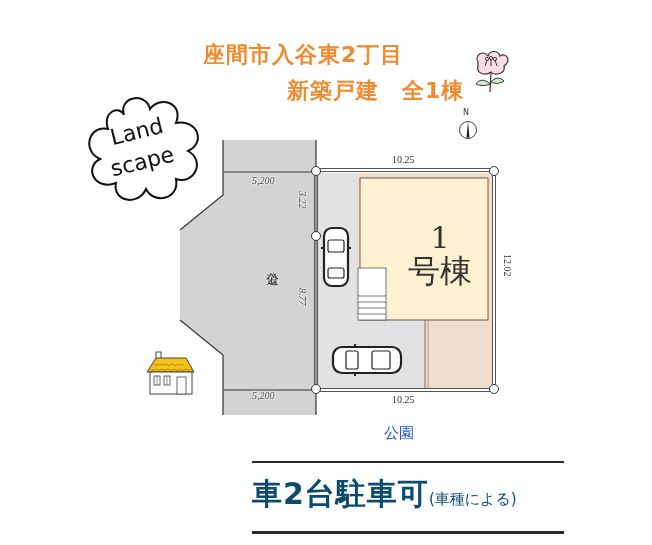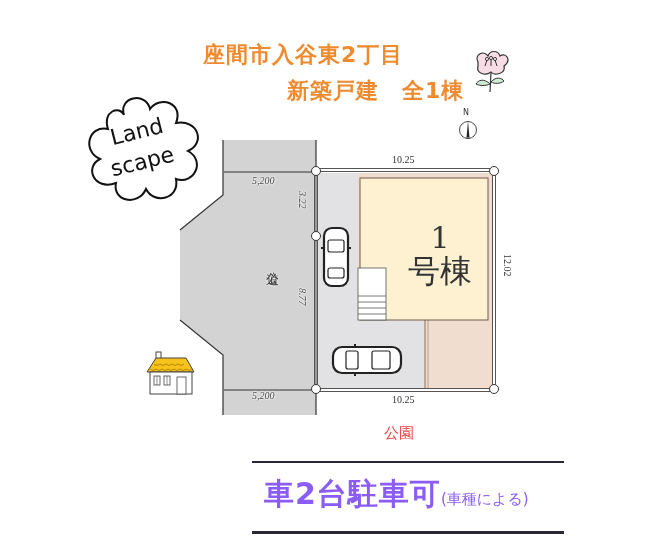--- a/index.html
+++ b/index.html
@@ -10,23 +10,23 @@
                      font-family: "DejaVu Sans", sans-serif; white-space: nowrap; margin-left: 20px; }
   .title1 { left: 183px; top: 40px; }
   .title2 { left: 267px; top: 76px; }
   .dim { font-family: "Liberation Serif", "DejaVu Serif", serif; font-size: 10px; color: #333;
          white-space: nowrap; }
   .dim-outline { color: #444; text-shadow: 0 0 2px #fff, 0 0 2px #fff, 0 0 2px #fff; font-style: italic; }
   .vert { writing-mode: vertical-rl; }
   .road-label { font-family: "DejaVu Serif", serif; font-size: 13px; color: #333;
                 writing-mode: vertical-rl; text-shadow: 0 0 2px #fff, 0 0 2px #fff; }
   .bldg-label { font-family: "DejaVu Serif", serif; color: #333; text-align: center; }
-  .park-label { font-family: "DejaVu Serif", serif; font-size: 15px; color: #ef4444; }
-  .footer-main { font-family: "DejaVu Sans", sans-serif; font-size: 30px; color: #8b5cf6; font-weight: bold;
-                 letter-spacing: 1px; white-space: nowrap; margin-left: 12px; }
+  .park-label { font-family: "DejaVu Serif", serif; font-size: 15px; color: #1d4ed8; }
+  .footer-main { font-family: "DejaVu Sans", sans-serif; font-size: 30px; color: #0c4a6e; font-weight: bold;
+                 letter-spacing: 1px; white-space: nowrap; }
   .footer-sub { font-size: 15px; font-weight: normal; letter-spacing: 0; }
   .rule { background: #2a2838; height: 2px; }
 </style>
 </head>
 <body>
 
 <div class="abs title1">座間市入谷東2丁目</div>
 <div class="abs title2">新築戸建　全1棟</div>
 
 <svg class="abs" style="left:470px; top:48px;" width="42" height="48" viewBox="0 0 42 48">

